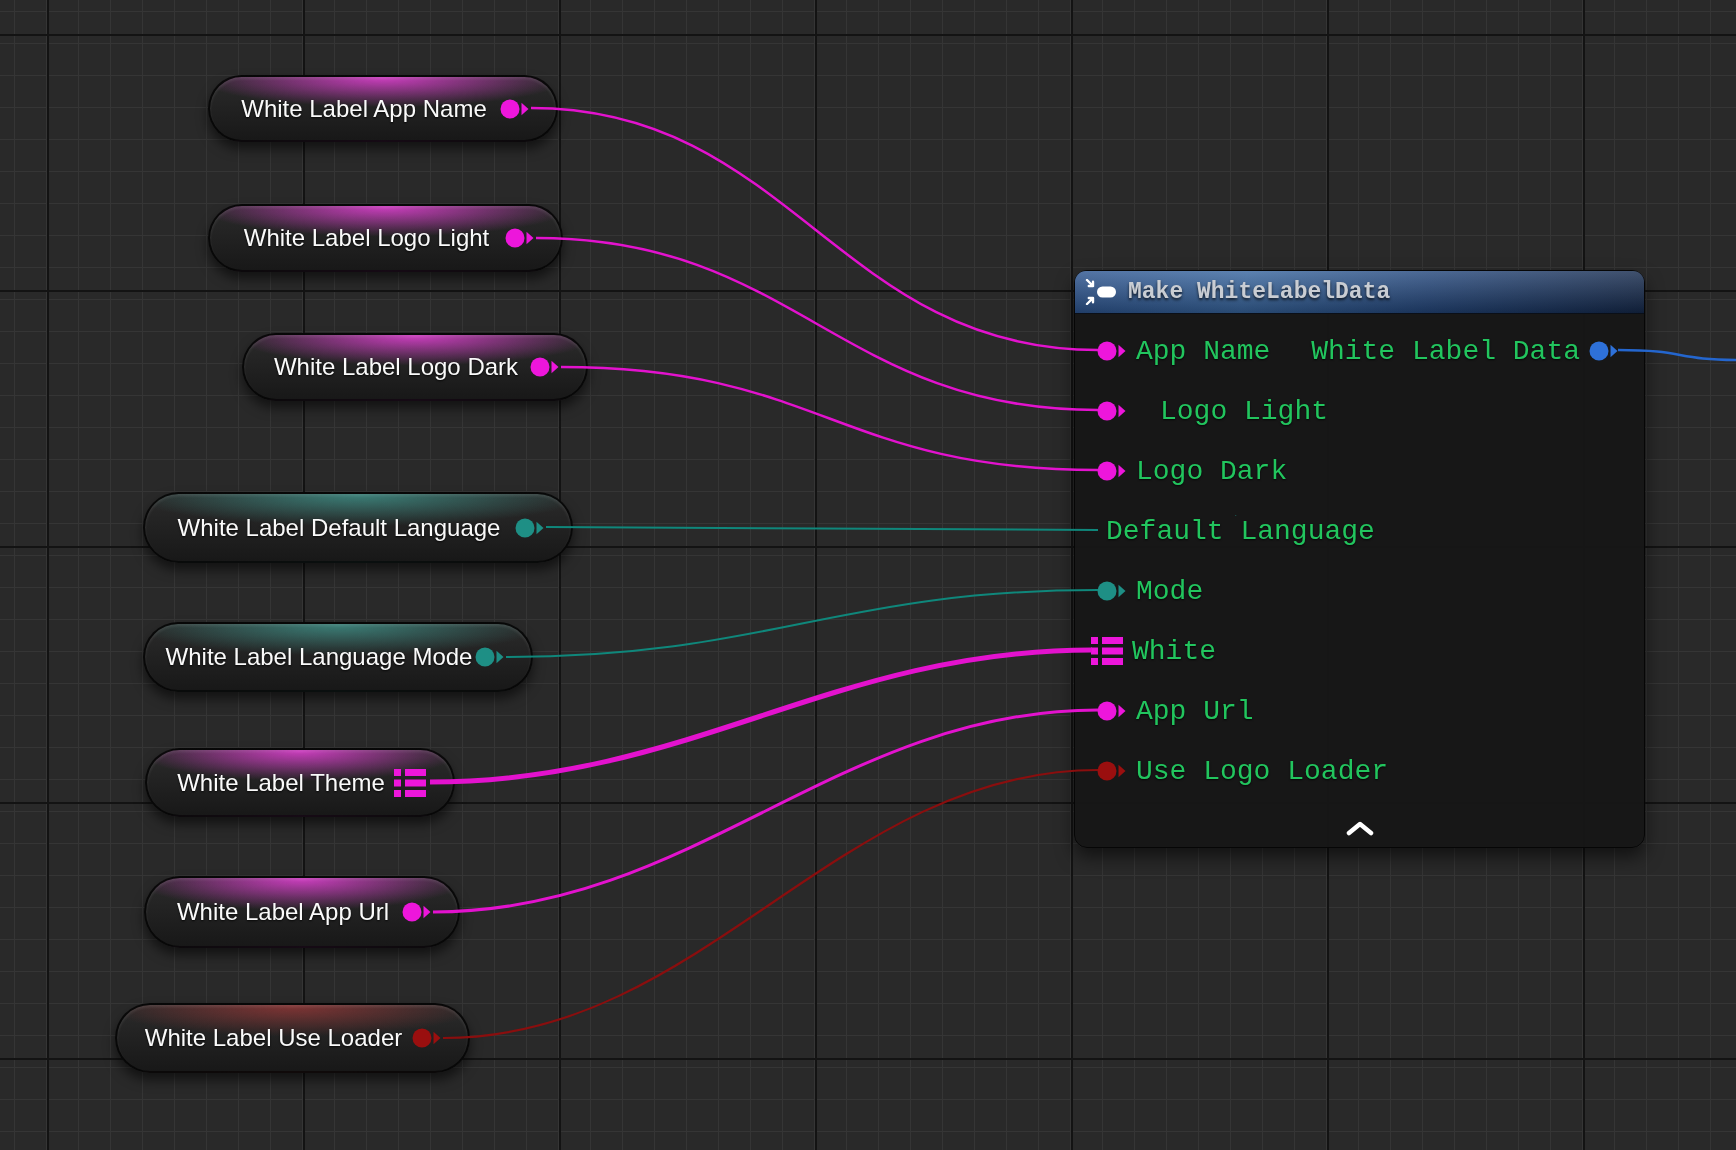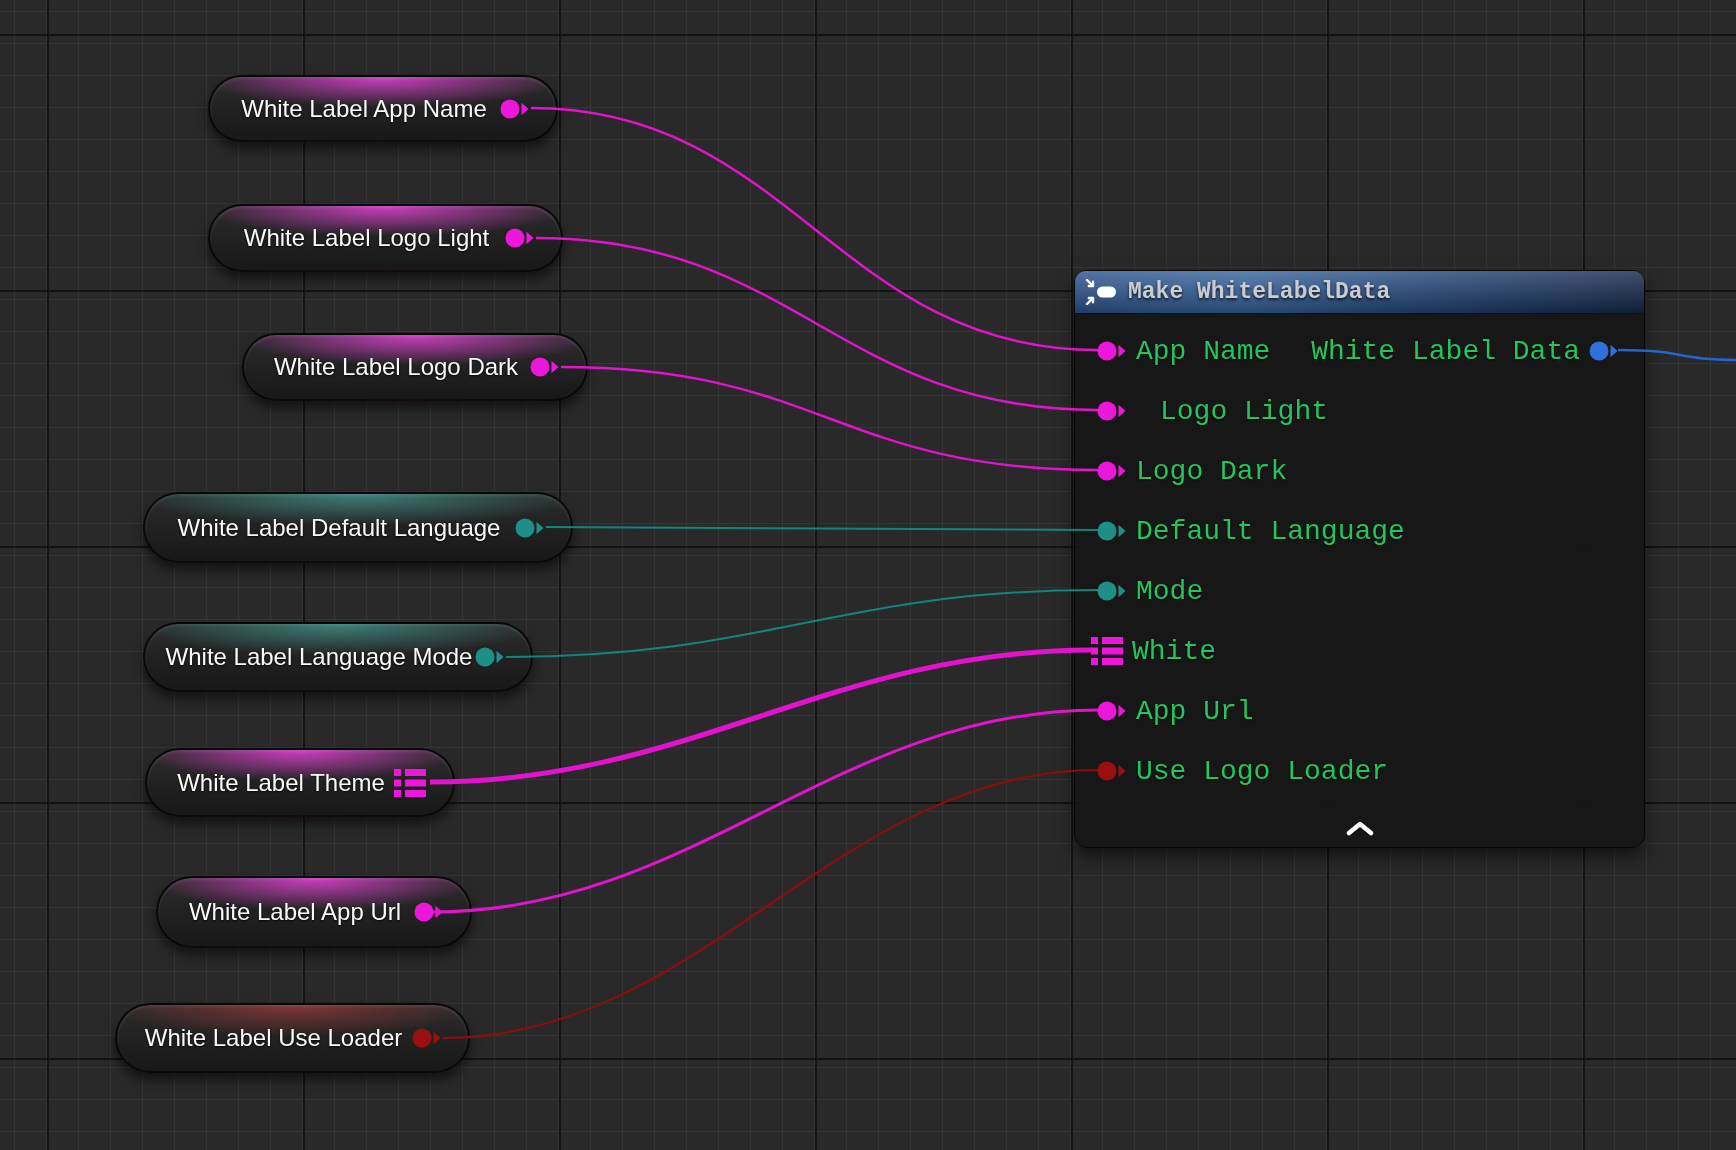--- a/index.html
+++ b/index.html
@@ -112,21 +112,21 @@
         <span class="vlabel">White Label Theme</span>
         <svg width="32" height="28" viewBox="0 0 32 28" class="vpin" style="right: 27px;">
           <rect x="0" y="0" width="7" height="7" fill="#ED16DB"></rect>
           <rect x="11" y="0" width="21" height="7" fill="#ED16DB"></rect>
           <rect x="0" y="10.5" width="7" height="7" fill="#ED16DB"></rect>
           <rect x="11" y="10.5" width="21" height="7" fill="#ED16DB"></rect>
           <rect x="0" y="21" width="7" height="7" fill="#ED16DB"></rect>
           <rect x="11" y="21" width="21" height="7" fill="#ED16DB"></rect>
         </svg>
       </div>
-      <div class="vnode" style="left: 156px; top: 876px; width: 316px; height: 72px; border-radius: 36px; background: radial-gradient(72% 62% at 50% 2%, rgba(209, 62, 196, 0.95), rgba(0, 0, 0, 0) 74%), linear-gradient(rgb(43, 43, 43), rgb(24, 24, 24));">
+      <div class="vnode" style="left: 144px; top: 876px; width: 316px; height: 72px; border-radius: 36px; background: radial-gradient(72% 62% at 50% 2%, rgba(209, 62, 196, 0.95), rgba(0, 0, 0, 0) 74%), linear-gradient(rgb(43, 43, 43), rgb(24, 24, 24));">
         <span class="vlabel">White Label App Url</span>
         <svg width="30" height="22" viewBox="0 0 30 22" class="vpin" style="right: 26px;">
           <circle cx="10" cy="11" r="9.5" fill="#ED16DB"></circle>
           <path d="M21.5,4.8 L28.5,11 L21.5,17.2 Z" fill="#ED16DB"></path>
         </svg>
       </div>
       <div class="vnode" style="left: 115px; top: 1003px; width: 355px; height: 70px; border-radius: 35px; background: radial-gradient(72% 62% at 50% 2%, rgba(141, 53, 53, 0.85), rgba(0, 0, 0, 0) 74%), linear-gradient(rgb(43, 43, 43), rgb(24, 24, 24));">
         <span class="vlabel">White Label Use Loader</span>
         <svg width="30" height="22" viewBox="0 0 30 22" class="vpin" style="right: 26px;">
           <circle cx="10" cy="11" r="9.5" fill="#9A0F0F"></circle>
@@ -156,21 +156,21 @@
           </svg>
           <span class="plabel">Logo Light</span>
         </div>
         <div class="mrow" style="top: 184px; left: 22px;">
           <svg width="30" height="22" viewBox="0 0 30 22">
             <circle cx="10" cy="11" r="9.5" fill="#ED16DB"></circle>
             <path d="M21.5,4.8 L28.5,11 L21.5,17.2 Z" fill="#ED16DB"></path>
           </svg>
           <span class="plabel">Logo Dark</span>
         </div>
-        <div class="mrow" style="top: 244px; left: 22px;">
+        <div class="mrow" style="top: 244px; left: 22px; flex-direction: column;">
           <svg width="30" height="22" viewBox="0 0 30 22">
             <circle cx="10" cy="11" r="9.5" fill="#1E8F85"></circle>
             <path d="M21.5,4.8 L28.5,11 L21.5,17.2 Z" fill="#1E8F85"></path>
           </svg>
           <span class="plabel">Default Language</span>
         </div>
         <div class="mrow" style="top: 304px; left: 22px;">
           <svg width="30" height="22" viewBox="0 0 30 22">
             <circle cx="10" cy="11" r="9.5" fill="#1E8F85"></circle>
             <path d="M21.5,4.8 L28.5,11 L21.5,17.2 Z" fill="#1E8F85"></path>

